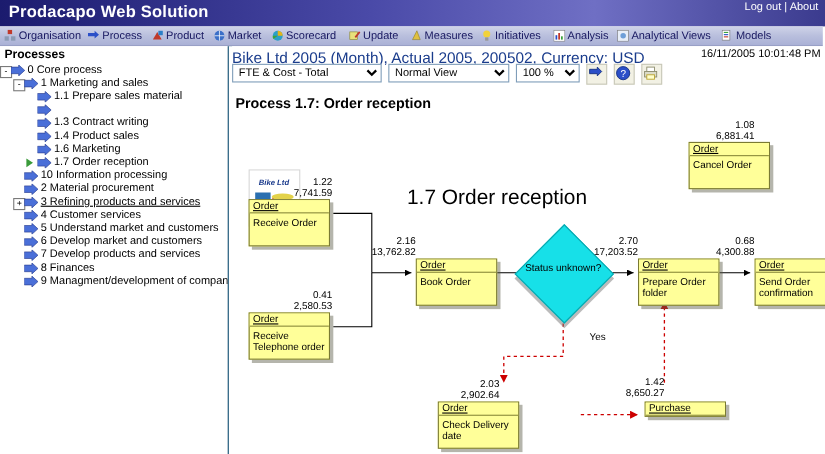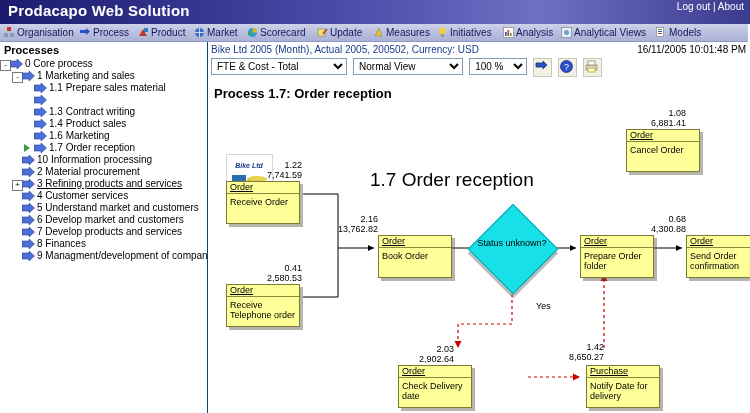--- a/index.html
+++ b/index.html
@@ -65,21 +65,21 @@
   }
   .node .folder{
     position:absolute;top:1px;width:13px;height:10px;
   }
   .node .lbl{position:absolute;top:0;}
   
   .right-pane{
     position:absolute;left:208px;top:42px;width:542px;height:371px;background:#ffffff;
   }
   .ctx-line{
-    position:absolute;left:3px;top:2px;font-size:10px;color:#1a3c8c;white-space:nowrap;
+    position:absolute;left:3px;top:2px;font-size:14px;color:#1a3c8c;white-space:nowrap;
   }
   .ctx-date{
     position:absolute;right:4px;top:2px;font-size:10px;color:#000;white-space:nowrap;text-align:right;
   }
   .toolbar{position:absolute;left:3px;top:16px;height:18px;}
   select.dd{
     font-family:"Liberation Sans", sans-serif;font-size:10px;height:17px;
     border:1px solid #7f9db9;background:#fff;color:#000;padding:0 1px;
   }
   .tb-btn{
@@ -408,20 +408,24 @@
         <div class="hdr">Order</div>
         <div class="bdy">Book Order</div>
       </div>
 
       <div class="diamond" style="left:273px;top:113px"></div>
       <div class="diamond-lbl" style="left:269px;top:134px">Status
 unknown?</div>
       <div class="edge-lbl" style="left:341px;top:137px">No</div>
       <div class="edge-lbl" style="left:292px;top:197px">Yes</div>
 
+      <div class="kpi" style="left:282px;top:110px;width:90px">
+        <div>2.70</div>
+        <div>17,203.52</div>
+      </div>
       <div class="pbox" style="left:372px;top:131px">
         <div class="hdr">Order</div>
         <div class="bdy" style="white-space:pre-line">Prepare Order
 folder</div>
       </div>
 
       <div class="kpi" style="left:388px;top:110px;width:90px">
         <div>0.68</div>
         <div>4,300.88</div>
       </div>
@@ -449,19 +453,17 @@
         <div class="bdy" style="white-space:pre-line">Check Delivery
 date</div>
       </div>
 
       <div class="kpi" style="left:306px;top:238px;width:90px">
         <div>1.42</div>
         <div>8,650.27</div>
       </div>
       <div class="pbox" style="left:378px;top:261px">
         <div class="hdr">Purchase</div>
-        <div class="bdy" style="white-space:pre-line">Notify Date for
-delivery</div>
       </div>
 
     </div>
   </div>
 </div>
 
 </body></html>

